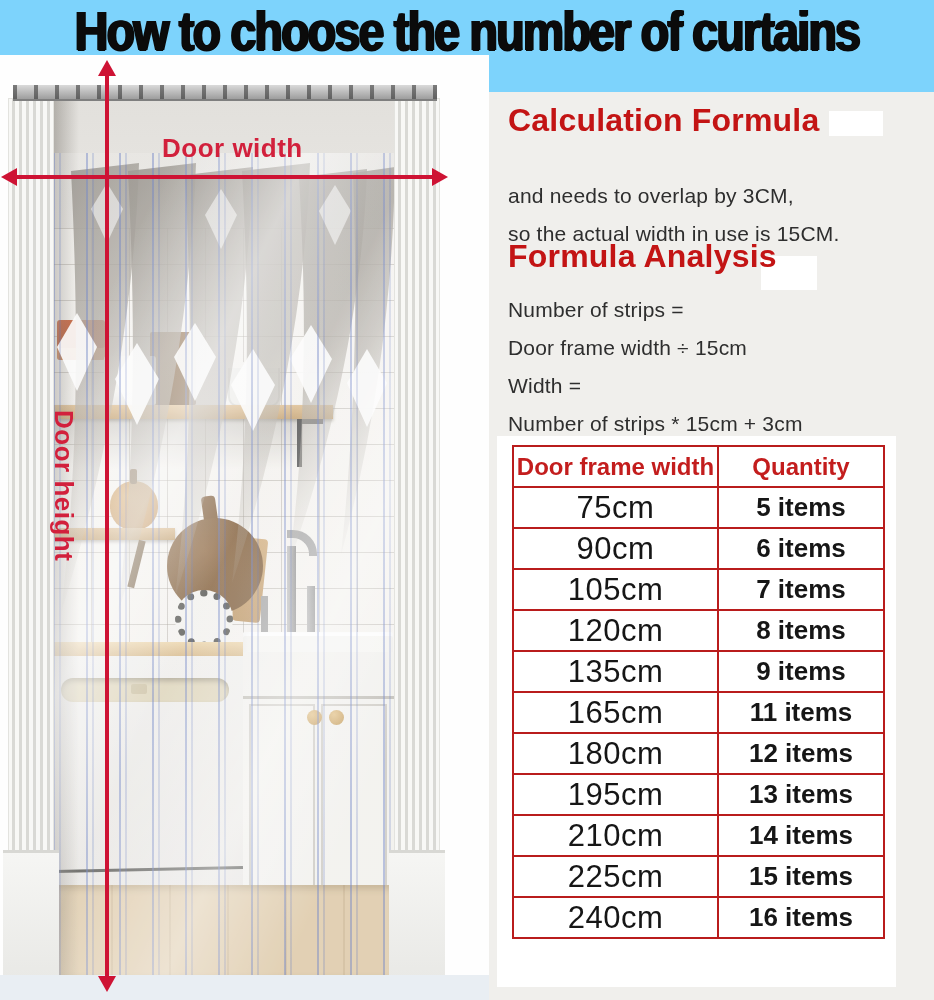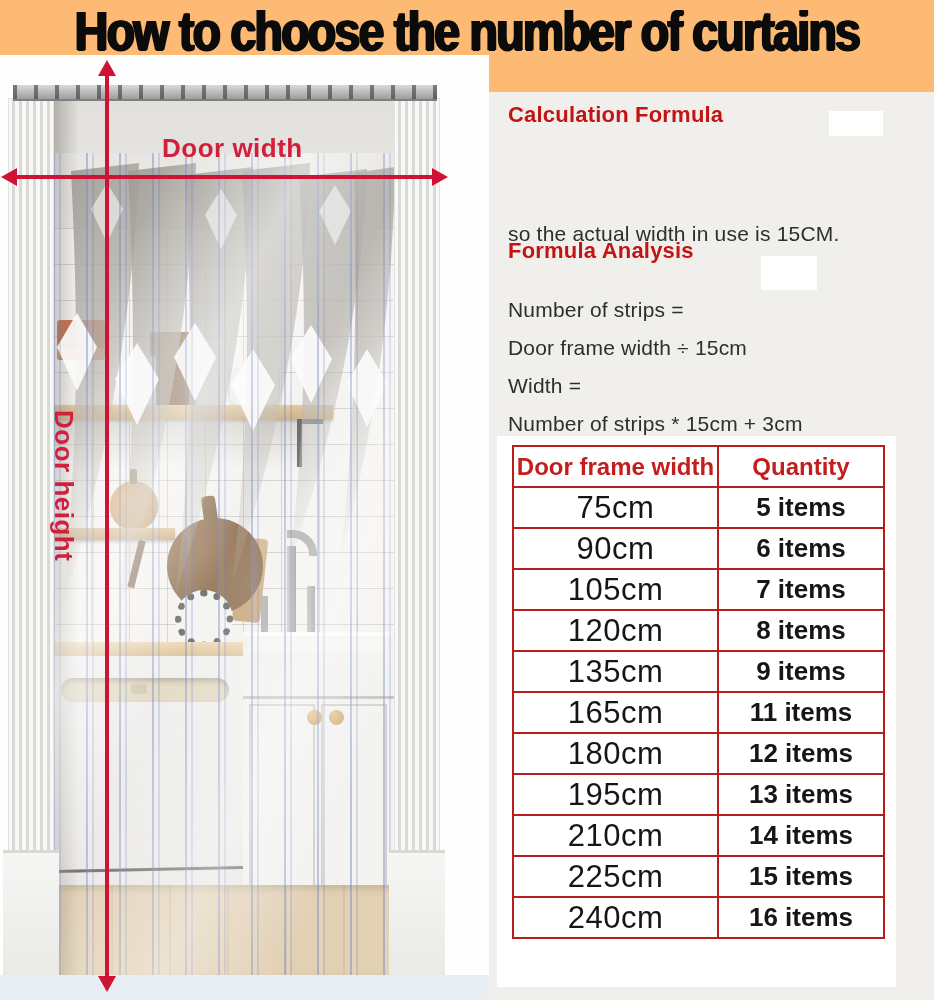--- a/index.html
+++ b/index.html
@@ -1,17 +1,17 @@
 <!DOCTYPE html>
 <html><head>
 <meta charset="utf-8">
 <style>
   html,body{margin:0;padding:0;background:#ffffff;}
   body{width:934px;height:1000px;font-family:"Liberation Sans",sans-serif;-webkit-font-smoothing:antialiased;}
-  #stage{position:relative;width:934px;height:1000px;overflow:hidden;background:#fdba74;}
+  #stage{position:relative;width:934px;height:1000px;overflow:hidden;background:#7dd3fc;}
   .abs{position:absolute;}
 
   
   .title{left:0;top:-2px;width:934px;height:56px;text-align:center;
     font-size:54px;font-weight:700;color:#0b0b0b;letter-spacing:-2px;white-space:nowrap;
     transform:scale(.86,1.04);transform-origin:50% 0;
     text-shadow:1.4px 0 0 #0b0b0b,-1.4px 0 0 #0b0b0b,0 .5px 0 #0b0b0b;}
 
   
   .scene{left:0;top:55px;width:489px;height:945px;background:#fefefe;}
@@ -94,21 +94,21 @@
   .hline{left:12px;top:175px;width:422px;height:4px;background:#ce1334;}
   .head.leftw{left:1px;top:168px;border-top:9px solid transparent;border-bottom:9px solid transparent;border-right:16px solid #ce1334;}
   .head.rightw{left:432px;top:168px;border-top:9px solid transparent;border-bottom:9px solid transparent;border-left:16px solid #ce1334;}
   .ann-label{color:#d2203c;font-size:26px;font-weight:700;letter-spacing:.5px;}
   .lbl-width{left:162px;top:133px;}
   .lbl-height{left:48px;top:410px;writing-mode:vertical-rl;}
 
   
   .panel{left:489px;top:92px;width:445px;height:908px;background:#f0efec;}
   .p{position:absolute;left:19px;white-space:nowrap;}
-  .p-head{font-size:22px;font-weight:700;color:#c31414;letter-spacing:.2px;}
+  .p-head{font-size:32px;font-weight:700;color:#c31414;letter-spacing:.2px;}
   .p-line{font-size:21px;color:#2e2e2e;letter-spacing:.2px;}
   .ph1{top:10px;} .pc0{top:54px;} .pc1{top:92px;} .pc2{top:130px;}
   .ph2{top:146px;} .pa0{top:206px;} .pa1{top:244px;} .pa2{top:282px;} .pa3{top:320px;}
   .patch{background:#ffffff;}
   .patch1{left:340px;top:19px;width:54px;height:25px;}
   .patch2{left:272px;top:164px;width:56px;height:34px;}
 
   .table-mat{left:8px;top:344px;width:399px;height:551px;background:#ffffff;}
   table.qty{position:absolute;left:23px;top:353px;width:371px;border-collapse:collapse;table-layout:fixed;background:#fff;}
   table.qty th,table.qty td{border:2px solid #b91c1c;text-align:center;padding:0;}
@@ -216,20 +216,21 @@
   <div class="abs ann head leftw"></div>
   <div class="abs ann head rightw"></div>
   <div class="abs ann ann-label lbl-width">Door width</div>
   <div class="abs ann ann-label lbl-height">Door height</div>
 
   <div class="abs panel">
     <div class="abs patch patch1"></div>
     <div class="abs patch patch2"></div>
 
     <div class="p p-head ph1">Calculation Formula</div>
+    <div class="p p-line pc1">and needs to overlap by 3CM,</div>
     <div class="p p-line pc2">so the actual width in use is 15CM.</div>
 
     <div class="p p-head ph2">Formula Analysis</div>
     <div class="p p-line pa0">Number of strips =</div>
     <div class="p p-line pa1">Door frame width ÷ 15cm</div>
     <div class="p p-line pa2">Width =</div>
     <div class="p p-line pa3">Number of strips * 15cm + 3cm</div>
 
     <div class="abs table-mat"></div>
     <table class="qty">

